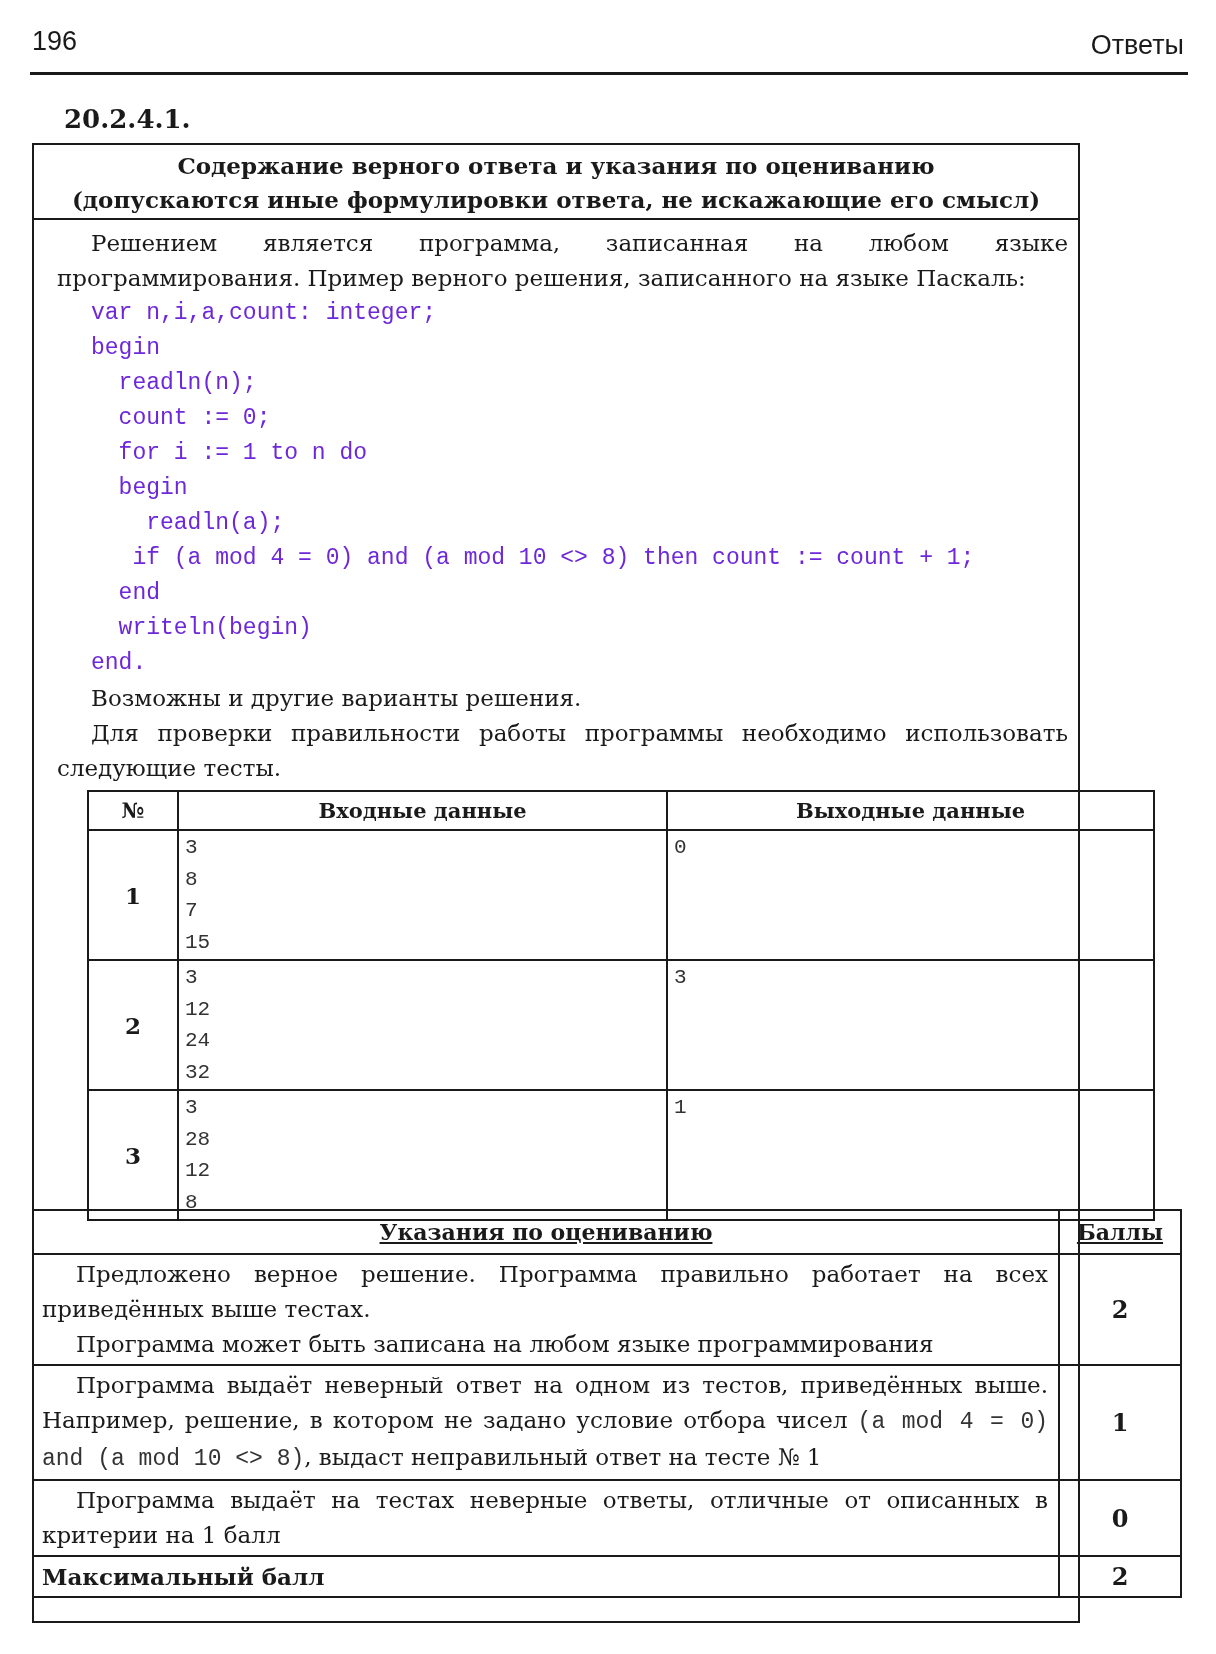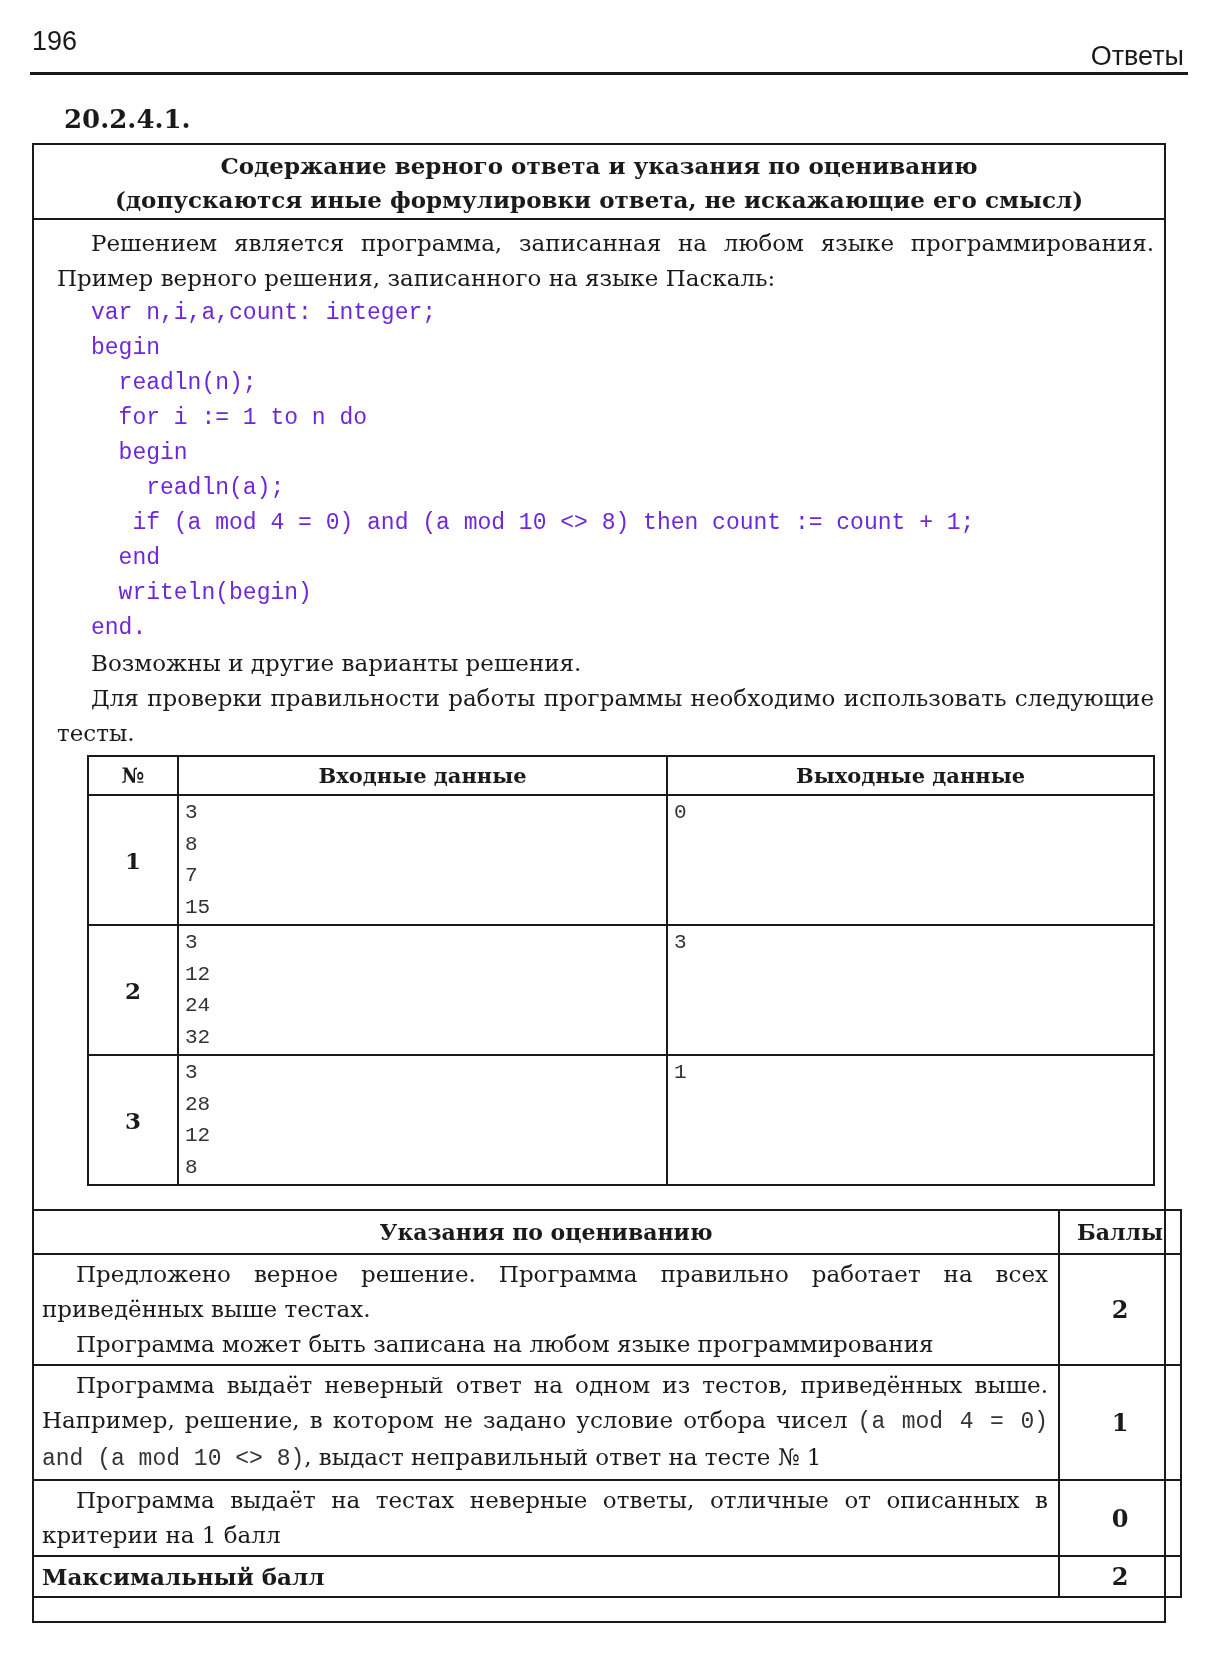--- a/index.html
+++ b/index.html
@@ -1,34 +1,34 @@
 <!DOCTYPE html>
 <html><head>
 <meta charset="utf-8">
 <style>
   html, body { margin: 0; padding: 0; background: #ffffff; }
   body { width: 1216px; height: 1654px; position: relative; color: #1a1a1a; font-family: "DejaVu Serif", serif; overflow: hidden; }
   .page-number { position: absolute; left: 32px; top: 26px; font-family: "Liberation Sans", sans-serif; font-size: 27px; }
-  .running-head { position: absolute; right: 32px; top: 41px; font-family: "Liberation Sans", sans-serif; font-size: 27px; }
+  .running-head { position: absolute; right: 32px; top: 30px; font-family: "Liberation Sans", sans-serif; font-size: 27px; }
   .head-rule { position: absolute; left: 30px; right: 28px; top: 72px; height: 3px; background: #1a1a1a; }
   .task-number { position: absolute; left: 64px; top: 104px; font-weight: bold; font-size: 26px; }
-  .outer { position: absolute; left: 32px; top: 143px; width: 1134px; height: 1480px; border: 2px solid #1a1a1a; box-sizing: border-box; }
+  .outer { position: absolute; left: 32px; top: 143px; width: 1048px; height: 1480px; border: 2px solid #1a1a1a; box-sizing: border-box; }
   .header-cell { height: 75px; border-bottom: 2px solid #1a1a1a; text-align: center; font-weight: bold; font-size: 23px; line-height: 34px; padding-top: 4px; box-sizing: border-box; }
   .body-cell { padding: 6px 10px 0 23px; font-size: 23px; line-height: 35px; }
   .para { text-indent: 34px; text-align: justify; }
   .code { font-family: "Liberation Mono", monospace; font-size: 23px; line-height: 35px; white-space: pre; color: #6d28d9; margin-left: 34px; }
   table.tests { border-collapse: collapse; margin-left: 30px; width: 1068px; margin-top: 4px; }
   table.tests th, table.tests td { border: 2px solid #1a1a1a; }
   table.tests th { font-size: 21px; height: 32px; font-weight: bold; }
   table.tests td.num { width: 86px; text-align: center; font-weight: bold; font-size: 23px; }
   table.tests td.data { vertical-align: top; font-family: "Liberation Mono", monospace; font-size: 21px; line-height: 31.5px; padding-left: 6px; color: #333; }
   table.tests td.in { width: 480px; }
   table.grading { position: absolute; left: -2px; top: 1064px; width: 1150px; border-collapse: collapse; }
   table.grading th, table.grading td { border: 2px solid #1a1a1a; }
-  table.grading th { font-size: 22px; height: 40px; }
+  table.grading th { font-size: 22px; height: 40px; text-decoration: underline; }
   table.grading td.desc { font-size: 23px; line-height: 35px; padding: 2px 10px 2px 8px; text-align: justify; border-radius: 22px; }
   table.grading td.pts { width: 118px; text-align: center; font-size: 24px; font-weight: bold; }
   .ind { text-indent: 34px; }
   .inline-code { font-family: "Liberation Mono", monospace; color: #333; }
   .max-label { text-align: right; font-weight: bold; }
 </style>
 </head>
 <body>
 
 <div class="page-number">196</div>
@@ -39,20 +39,21 @@
 <div class="outer">
   <div class="header-cell">
     <div>Содержание верного ответа и указания по оцениванию</div>
     <div>(допускаются иные формулировки ответа, не искажающие его смысл)</div>
   </div>
   <div class="body-cell">
     <div class="para">Решением является программа, записанная на любом языке программирования. Пример верного решения, записанного на языке Паскаль:</div>
     <div class="code">var n,i,a,count: integer;</div>
     <div class="code">begin</div>
     <div class="code">  readln(n);</div>
+    <div class="code">  count := 0;</div>
     <div class="code">  for i := 1 to n do</div>
     <div class="code">  begin</div>
     <div class="code">    readln(a);</div>
     <div class="code">   if (a mod 4 = 0) and (a mod 10 &lt;&gt; 8) then count := count + 1;</div>
     <div class="code">  end</div>
     <div class="code">  writeln(begin)</div>
     <div class="code">end.</div>
     <div class="para">Возможны и другие варианты решения.</div>
     <div class="para">Для проверки правильности работы программы необходимо использовать следующие тесты.</div>
 

